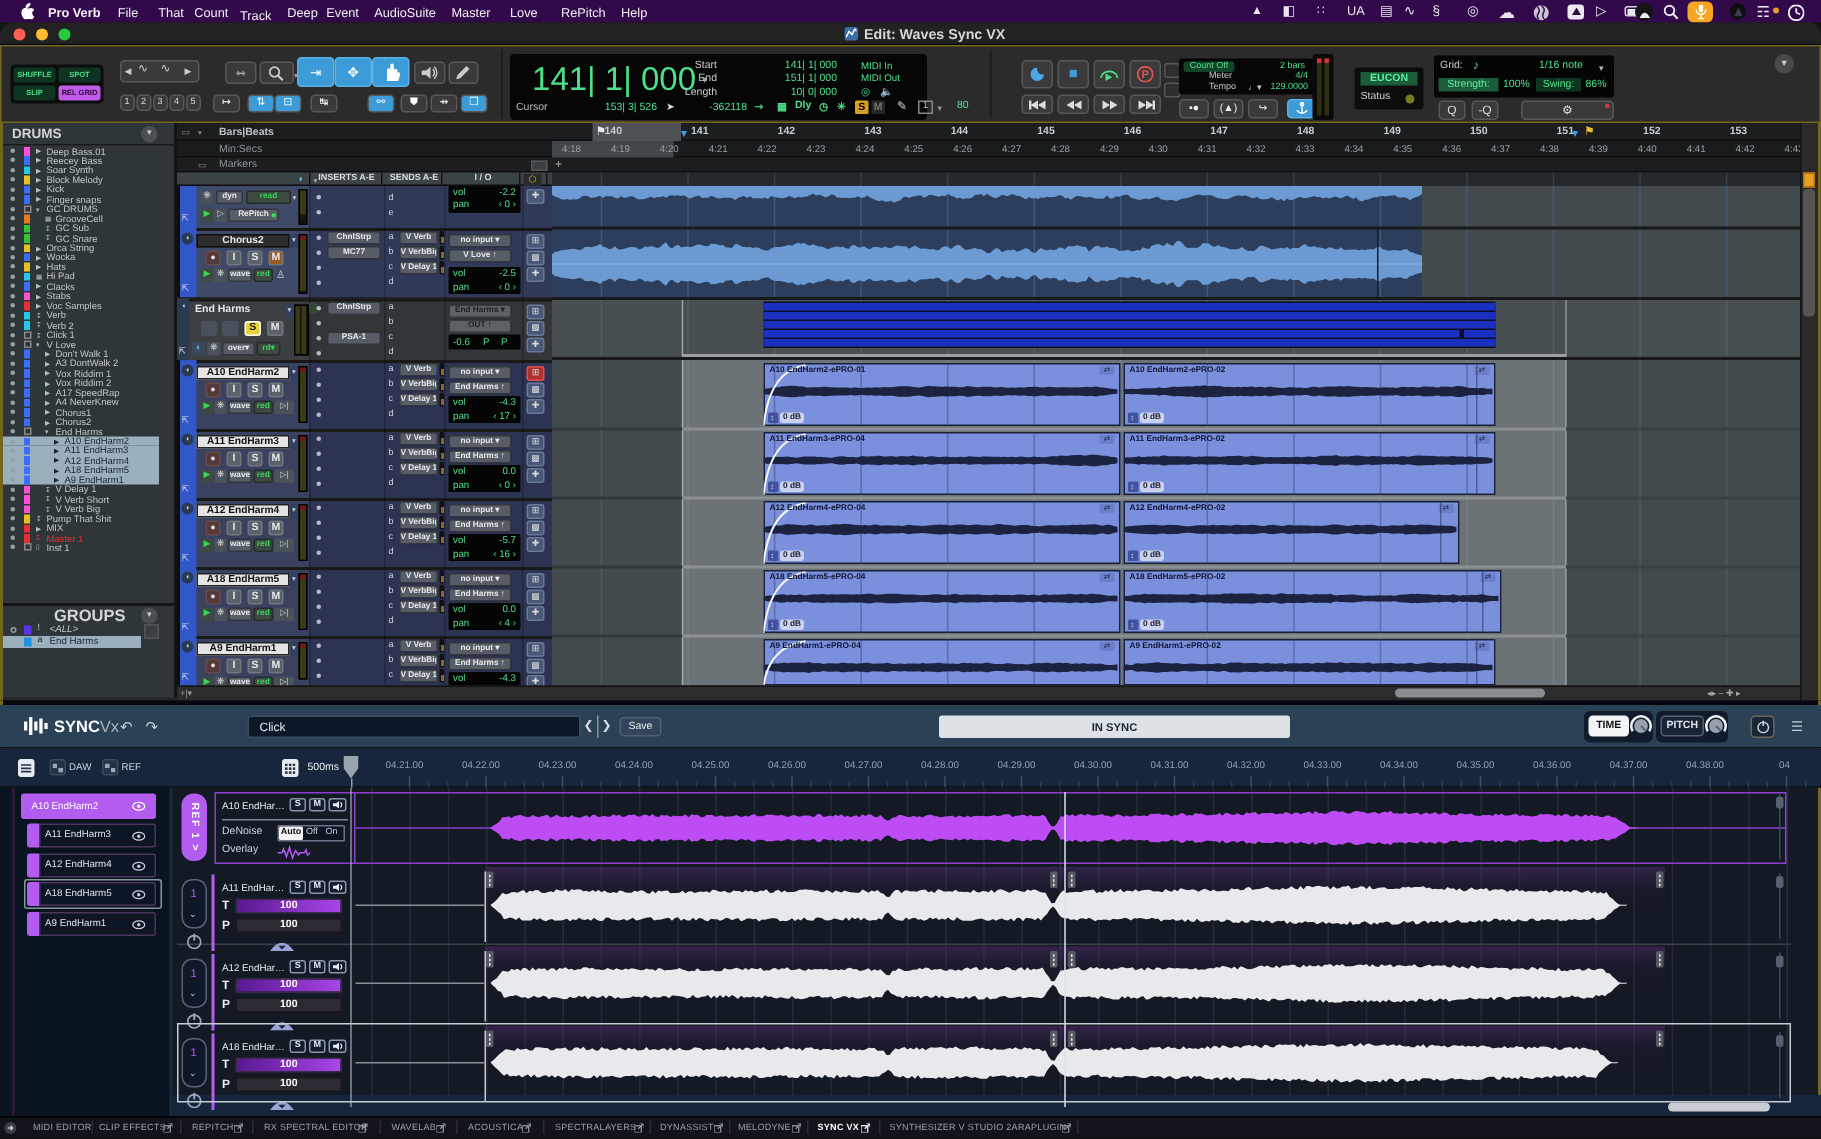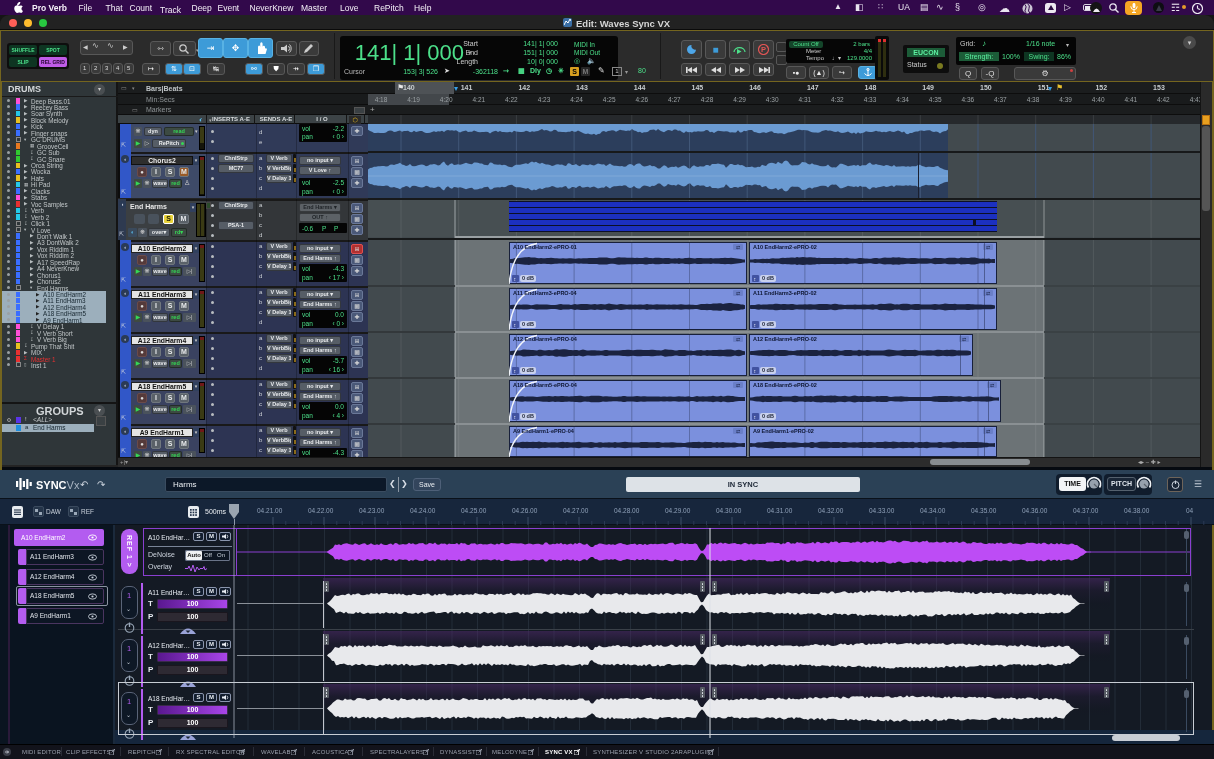--- a/index.html
+++ b/index.html
@@ -9,21 +9,21 @@
     <svg class="abs" style="left:12px;top:2px;" width="11" height="11" viewBox="0 0 11 11">
       <path d="M5.5,2.6 C6.3,1.5 7.6,1.2 8.3,1.3 C8.4,2.2 8,3.1 7.4,3.7 C6.8,4.3 5.9,4.6 5.3,4.5 C5.1,3.8 5.0,3.3 5.5,2.6 Z M8.6,4.6 C9.5,4.6 10.3,5.1 10.8,5.8 C9.9,6.4 9.5,7.1 9.5,8 C9.5,9 10.1,9.8 10.9,10.2 C10.5,11.2 9.8,12.2 9,12.2 C8.3,12.2 8,11.8 7.1,11.8 C6.2,11.8 5.8,12.2 5.1,12.2 C4.2,12.2 3.1,10.8 2.6,9.5 C2,7.9 2.2,6.1 3.2,5.2 C3.8,4.7 4.5,4.4 5.2,4.4 C6,4.4 6.5,4.9 7.1,4.9 C7.6,4.9 8,4.6 8.6,4.6 Z" transform="translate(0,-1.2)" fill="#fff"></path>
     </svg>
     <div class="abs" style="left:32px;top:3px;font-size:8.5px;color:#f4f0f7;white-space:nowrap;font-weight:bold;">Pro Verb</div>
     <div class="abs" style="left:78.5px;top:3px;font-size:8.5px;color:#f4f0f7;white-space:nowrap;font-weight:normal;">File</div>
     <div class="abs" style="left:105.5px;top:3px;font-size:8.5px;color:#f4f0f7;white-space:nowrap;font-weight:normal;">That</div>
     <div class="abs" style="left:129.5px;top:3px;font-size:8.5px;color:#f4f0f7;white-space:nowrap;font-weight:normal;">Count</div>
     <div class="abs" style="left:160px;top:5px;font-size:8.5px;color:#f4f0f7;white-space:nowrap;font-weight:normal;">Track</div>
     <div class="abs" style="left:191.5px;top:3px;font-size:8.5px;color:#f4f0f7;white-space:nowrap;font-weight:normal;">Deep</div>
     <div class="abs" style="left:217.5px;top:3px;font-size:8.5px;color:#f4f0f7;white-space:nowrap;font-weight:normal;">Event</div>
-    <div class="abs" style="left:249.5px;top:3px;font-size:8.5px;color:#f4f0f7;white-space:nowrap;font-weight:normal;">NeverKnew</div>
+    <div class="abs" style="left:249.5px;top:3px;font-size:8.5px;color:#f4f0f7;white-space:nowrap;font-weight:normal;">AudioSuite</div>
     <div class="abs" style="left:301px;top:3px;font-size:8.5px;color:#f4f0f7;white-space:nowrap;font-weight:normal;">Master</div>
     <div class="abs" style="left:340px;top:3px;font-size:8.5px;color:#f4f0f7;white-space:nowrap;font-weight:normal;">Love</div>
     <div class="abs" style="left:374px;top:3px;font-size:8.5px;color:#f4f0f7;white-space:nowrap;font-weight:normal;">RePitch</div>
     <div class="abs" style="left:414px;top:3px;font-size:8.5px;color:#f4f0f7;white-space:nowrap;font-weight:normal;">Help</div>
     <div class="abs" style="left:834px;top:1.5px;font-size:8px;color:#e9e5ef;white-space:nowrap;">▲</div>
     <div class="abs" style="left:855px;top:1.5px;font-size:9px;color:#e9e5ef;white-space:nowrap;">◧</div>
     <div class="abs" style="left:878px;top:1.5px;font-size:8px;color:#e9e5ef;white-space:nowrap;">∷</div>
     <div class="abs" style="left:898px;top:1.5px;font-size:8.5px;color:#e9e5ef;white-space:nowrap;">UA</div>
     <div class="abs" style="left:920px;top:1.5px;font-size:9px;color:#e9e5ef;white-space:nowrap;">▤</div>
     <div class="abs" style="left:936px;top:1.5px;font-size:9px;color:#e9e5ef;white-space:nowrap;">∿</div>
@@ -1112,21 +1112,21 @@
         <rect x="3.4" y="1" width="2.2" height="12"></rect>
         <rect x="6.8" y="4" width="2.2" height="6"></rect>
         <rect x="10.2" y="2" width="2.2" height="10"></rect>
         <rect x="13.6" y="5" width="2.2" height="4"></rect>
       </g>
     </svg>
     <div class="abs" style="left:36px;top:479px;font-size:11px;color:#fff;white-space:nowrap;"><b style="color:#fff;">SYNC</b><span style="color:#a8b4c2;">Vx</span></div>
     <div class="abs" style="left:80px;top:479px;font-size:10px;color:#c8d0da;white-space:nowrap;">↶</div>
     <div class="abs" style="left:97px;top:479px;font-size:10px;color:#c8d0da;white-space:nowrap;">↷</div>
     <div class="abs" style="left:165px;top:477px;width:222px;height:15px;background:#0c1828;border:1px solid #3a4c60;border-radius:2px;"></div>
-    <div class="abs" style="left:173px;top:480px;font-size:8px;color:#e8ecf0;white-space:nowrap;">Harms</div>
+    <div class="abs" style="left:173px;top:480px;font-size:8px;color:#e8ecf0;white-space:nowrap;">Click</div>
     <div class="abs" style="left:389px;top:479px;font-size:8px;color:#d8dee6;white-space:nowrap;">❮</div>
     <div class="abs" style="left:398px;top:477px;width:1px;height:15px;background:#8a95a2;"></div>
     <div class="abs" style="left:401px;top:479px;font-size:8px;color:#d8dee6;white-space:nowrap;">❯</div>
     <div class="abs" style="left:413px;top:478px;width:28px;height:13px;background:#33455c;border:1px solid #4e6078;border-radius:3px;color:#e8ecf0;font-size:7px;font-weight:normal;text-align:center;line-height:11px;white-space:nowrap;overflow:hidden;">Save</div>
     <div class="abs" style="left:626px;top:477px;width:234px;height:15px;background:#dde2e7;border-radius:2px;color:#1c2736;font-size:7.5px;font-weight:bold;text-align:center;line-height:15px;white-space:nowrap;overflow:hidden;">IN SYNC</div>
     <div class="abs" style="left:1056px;top:474px;width:46px;height:21px;background:#101c2c;border-radius:4px;"></div>
     <div class="abs" style="left:1059px;top:477px;width:27px;height:14px;background:#f2f4f6;border-radius:3px;color:#111;font-size:7px;font-weight:bold;text-align:center;line-height:14px;white-space:nowrap;overflow:hidden;">TIME</div>
     <svg class="abs" style="left:1086px;top:476px;" width="16" height="16" viewBox="0 0 16 16">
       <path d="M2.5,11.5 A6.5,6.5 0 1 1 13.5,11.5" fill="none" stroke="#f0f3f6" stroke-width="1.7"></path>
       <circle cx="8" cy="8" r="4.6" fill="#97a1ad"></circle>

